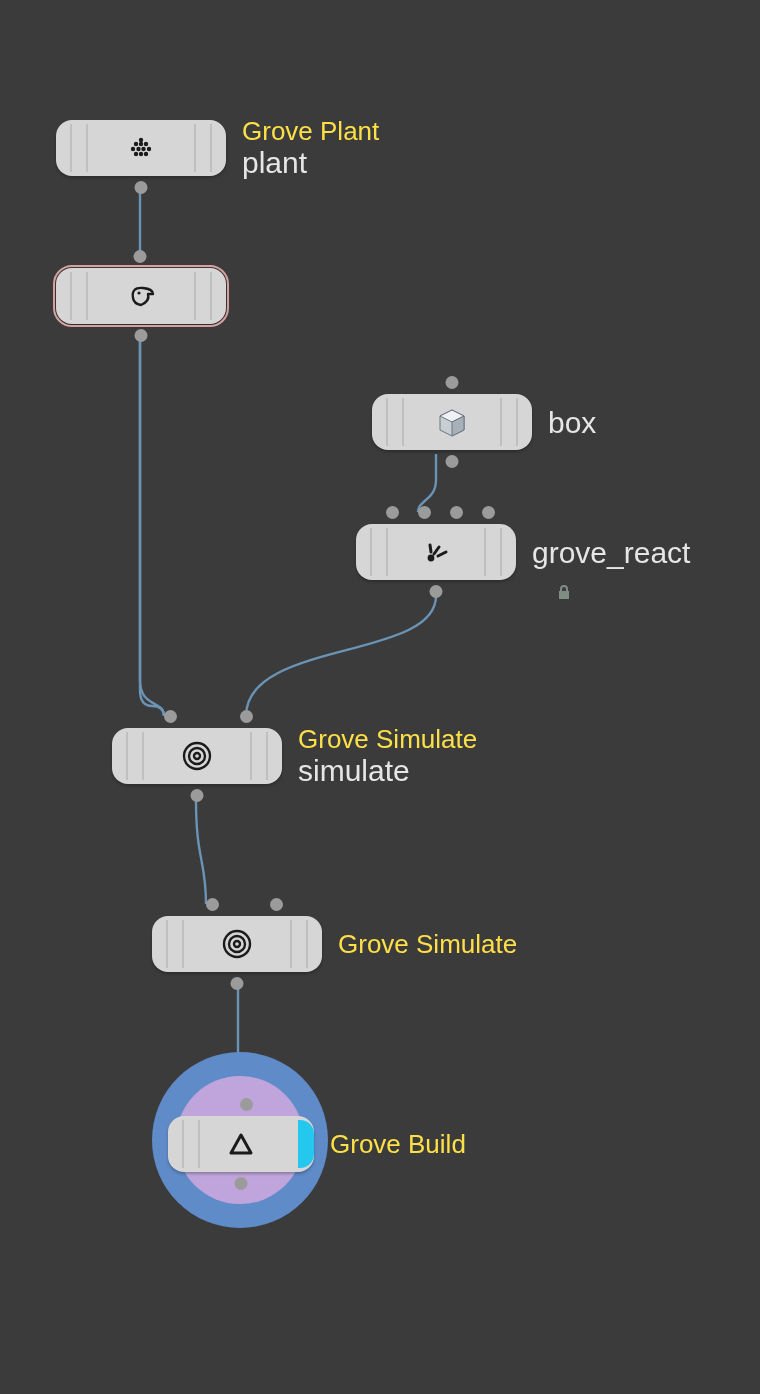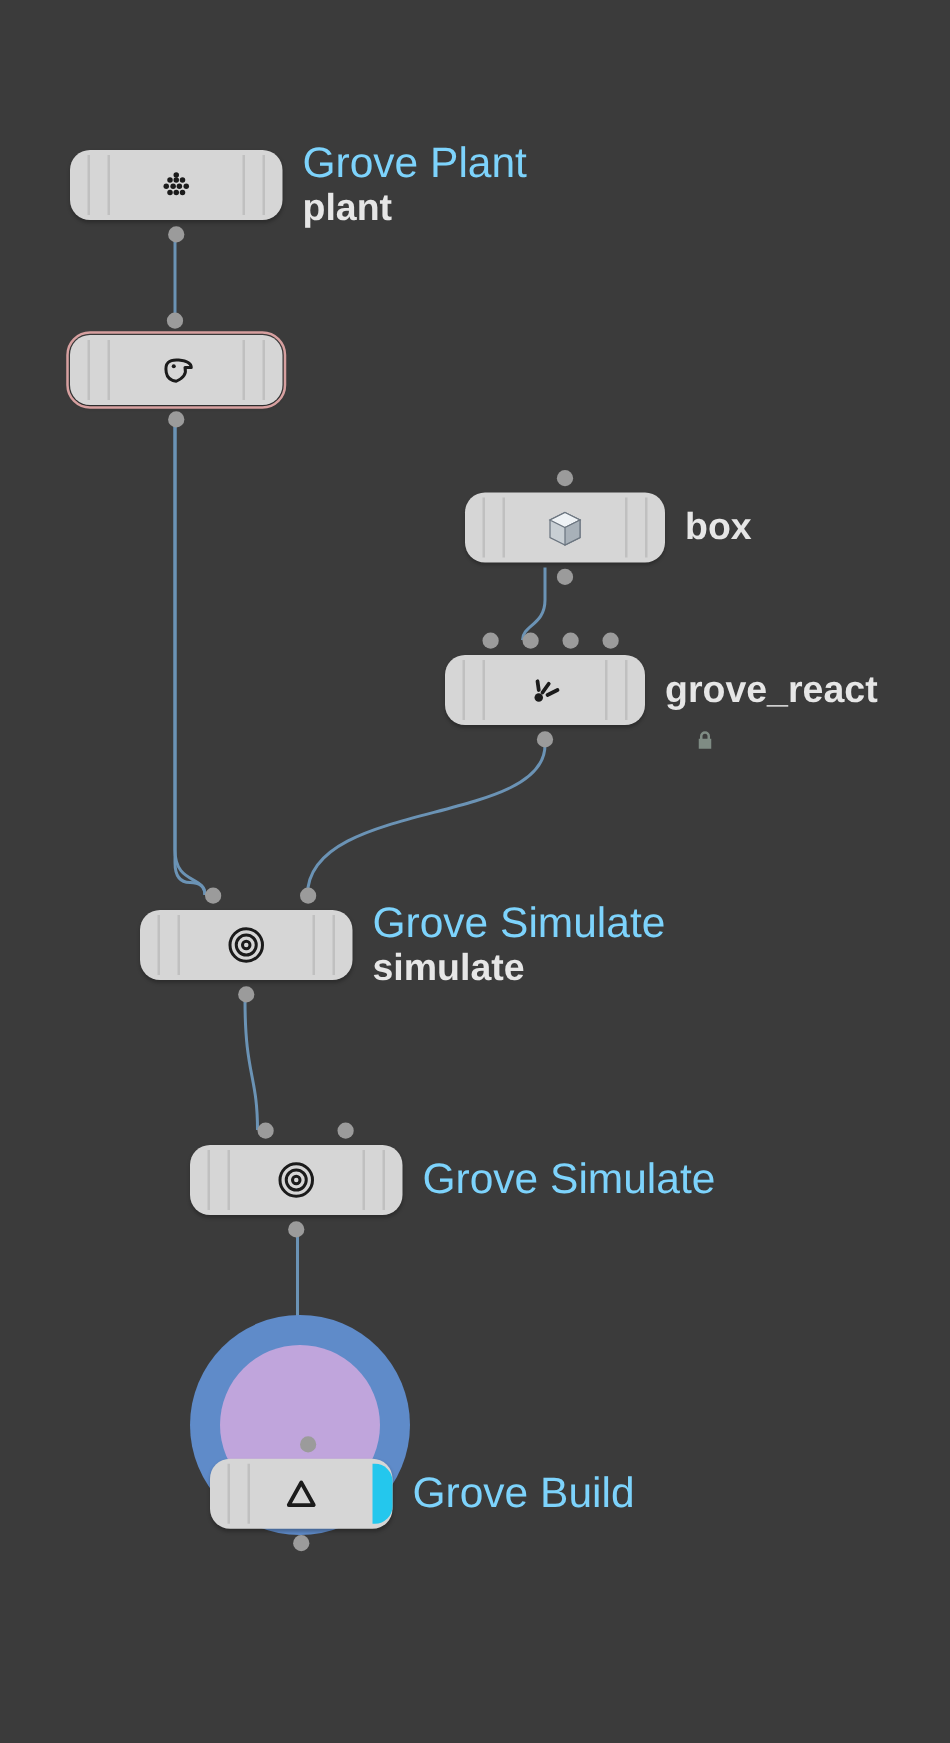--- a/index.html
+++ b/index.html
@@ -61,29 +61,29 @@
   }
   .labels {
     position: absolute;
     left: 100%;
     padding-left: 16px;
     top: 50%;
     transform: translateY(-50%);
     white-space: nowrap;
   }
   .type-label {
-    color: #7dd3fc;
-    font-size: 34px;
+    color: #fde047;
+    font-size: 26px;
     line-height: 1.1;
   }
   .name-label {
     color: #e6e6e6;
     font-size: 30px;
     line-height: 1.1;
-    font-weight: 700;
+    font-weight: 400;
   }
   .name-only .labels { top: 50%; }
 
   .lock {
     position: absolute;
     color: #7f8c84;
     font-size: 20px;
   }
 
   
@@ -276,21 +276,21 @@
           <circle cx="18" cy="18" r="3" fill="none" stroke="#1b1b1b" stroke-width="2.4"></circle>
         </svg>
       </span>
       <div class="port" style="bottom:-18px;"></div>
     </div>
     <div class="labels">
       <div class="type-label">Grove Simulate</div>
     </div>
   </div>
 
-  <div class="node-wrap" style="left:168px; top:1167px;">
+  <div class="node-wrap" style="left:168px; top:1116px;">
     <div class="port" style="top:-18px;left:72px;transform:none;"></div>
     <div class="node" style="width:146px;">
       <span class="stripe" style="left:14px;"></span>
       <span class="stripe" style="left:30px;"></span>
       <span class="cyan-tab"></span>
       <span class="ic">
         <svg width="32" height="32" viewBox="0 0 32 32">
           <path d="M16 7 L26 25 L6 25 Z" fill="none" stroke="#1b1b1b" stroke-width="3" stroke-linejoin="round"></path>
         </svg>
       </span>

